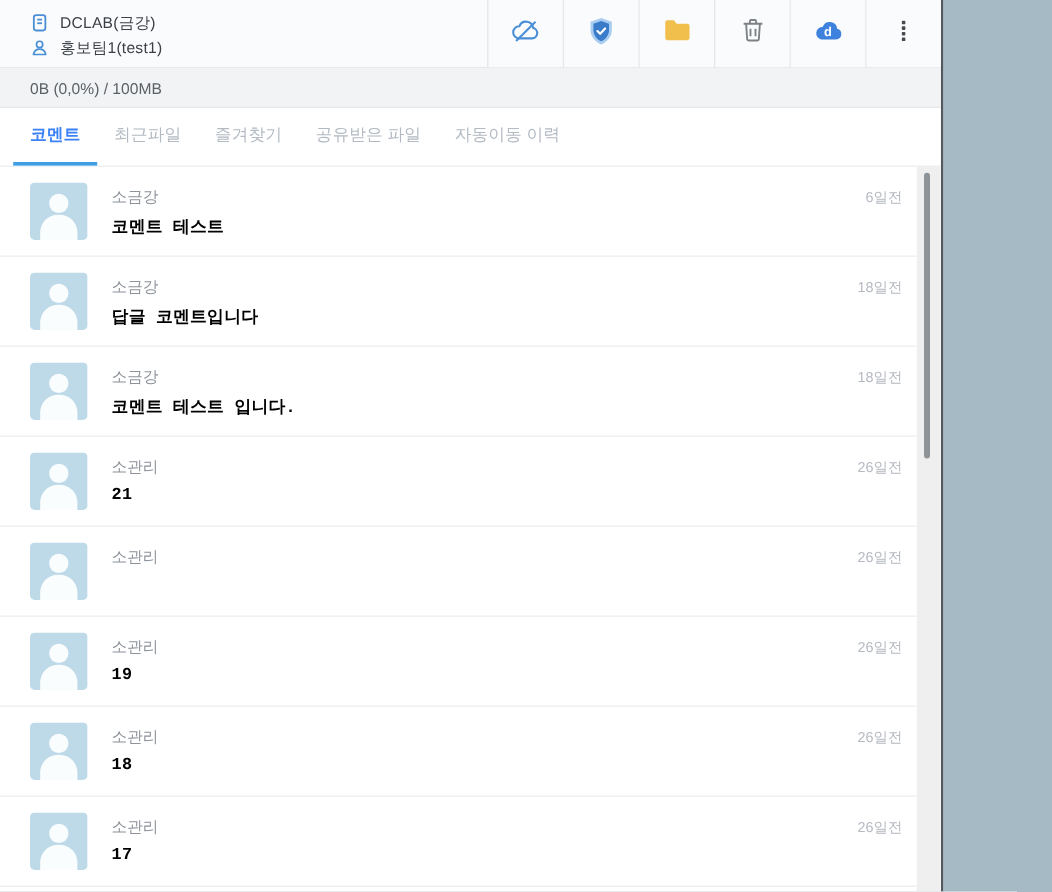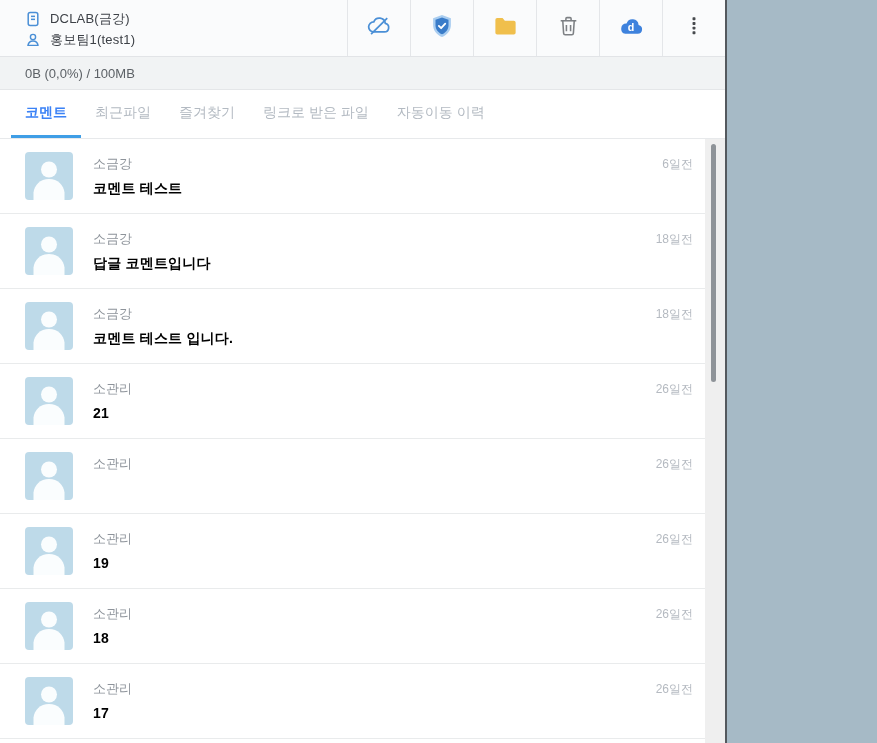--- a/index.html
+++ b/index.html
@@ -1,18 +1,18 @@
 <!DOCTYPE html>
 <html><head>
 <meta charset="utf-8">
 <style>
   * { margin: 0; padding: 0; box-sizing: border-box; }
   html, body { width: 877px; height: 743px; overflow: hidden; }
   body { font-family: "Liberation Sans", "DejaVu Sans", sans-serif; background: #a6bac6; }
-  .app { display: flex; width: 727px; height: 743px; }
+  .app { display: flex; width: 786px; height: 743px; }
   .panel {
     width: 871px; height: 743px; background: #fff;
     border-right: 2px solid #54595e;
     display: flex; flex-direction: column;
   }
 
   
   .header {
     height: 57px; background: #fafbfc; border-bottom: 1px solid #e2e4e7;
     display: flex; justify-content: space-between; flex-shrink: 0;
@@ -48,21 +48,21 @@
   .tab.active { color: #3b82f6; font-weight: bold; border-bottom-color: #3f9ee6; }
 
   
   .list-area { position: relative; flex: 1; overflow: hidden; background: #fff; }
   .comment-list { margin-right: 20px; }
   .comment-row {
     height: 75px; border-bottom: 1px solid #e9ebec;
     display: flex; padding: 13px 12px 0 25px; cursor: pointer; background: #fff;
   }
   .avatar { width: 48px; height: 48px; flex-shrink: 0; display: inline-flex; }
-  .comment-body { flex: 1; margin-left: 20px; min-width: 0; }
+  .comment-body { flex: 1; margin-left: 20px; min-width: 0; font-family: Liberation Mono, monospace; }
   .author { font-size: 13px; color: #8d939a; margin-top: 3px; }
   .text { font-size: 14px; font-weight: bold; color: #000000; margin-top: 7px; letter-spacing: 0.2px; }
   .time { font-size: 12px; color: #b5bac1; margin-top: 4px; white-space: nowrap; }
 
   
   .scrollbar {
     position: absolute; top: 0; right: 0; width: 20px; height: 100%;
     background: #efefef;
   }
   .scrollbar-thumb {
@@ -160,23 +160,23 @@
     </div>
 
     <div class="tab-bar">
 
         <div class="tab active">코멘트</div>
 
         <div class="tab">최근파일</div>
 
         <div class="tab">즐겨찾기</div>
 
-
-
-        <div class="tab">링크로 받은 파일</div>
+        <div class="tab">공유받은 파일</div>
+
+
 
         <div class="tab">자동이동 이력</div>
 
       </div>
 
     <div class="list-area">
       <div class="comment-list">
 
           <div class="comment-row">
             <span class="avatar">

